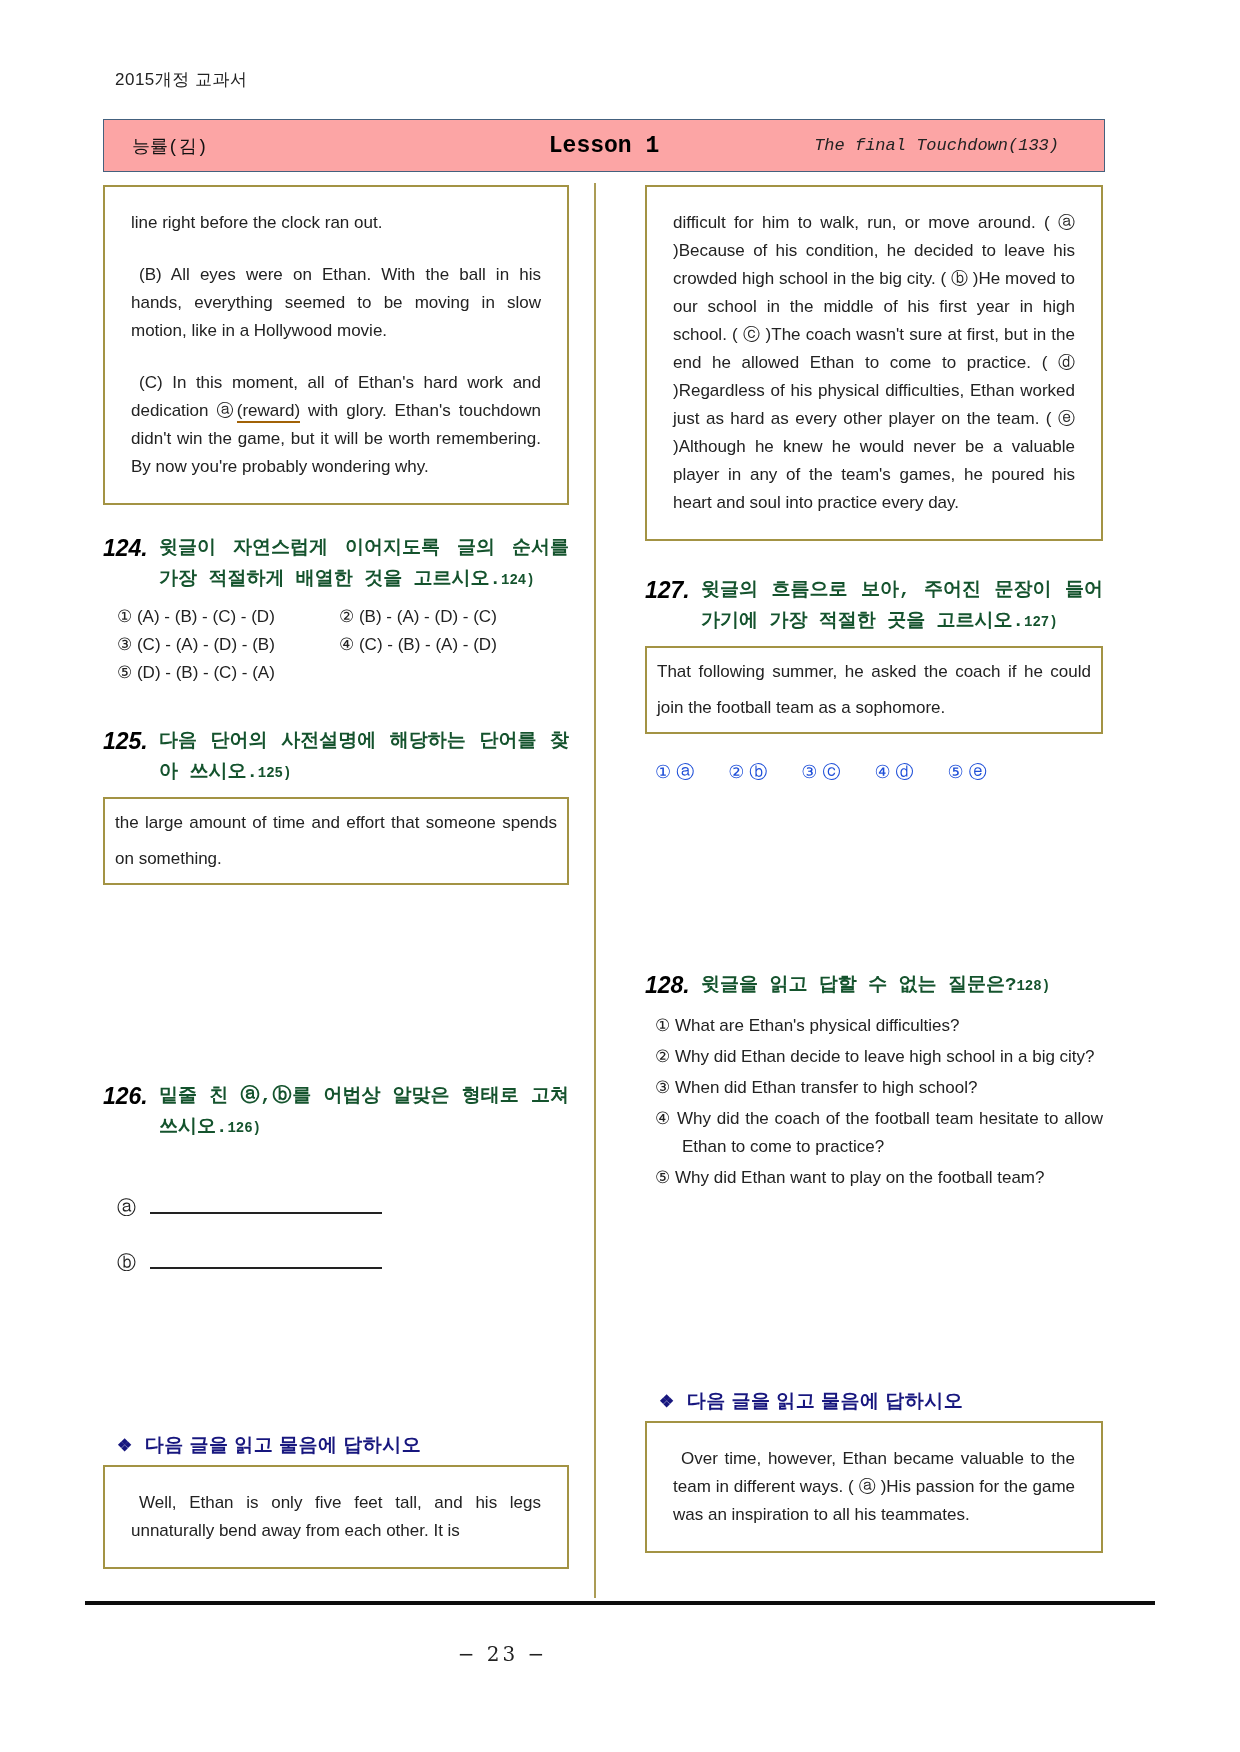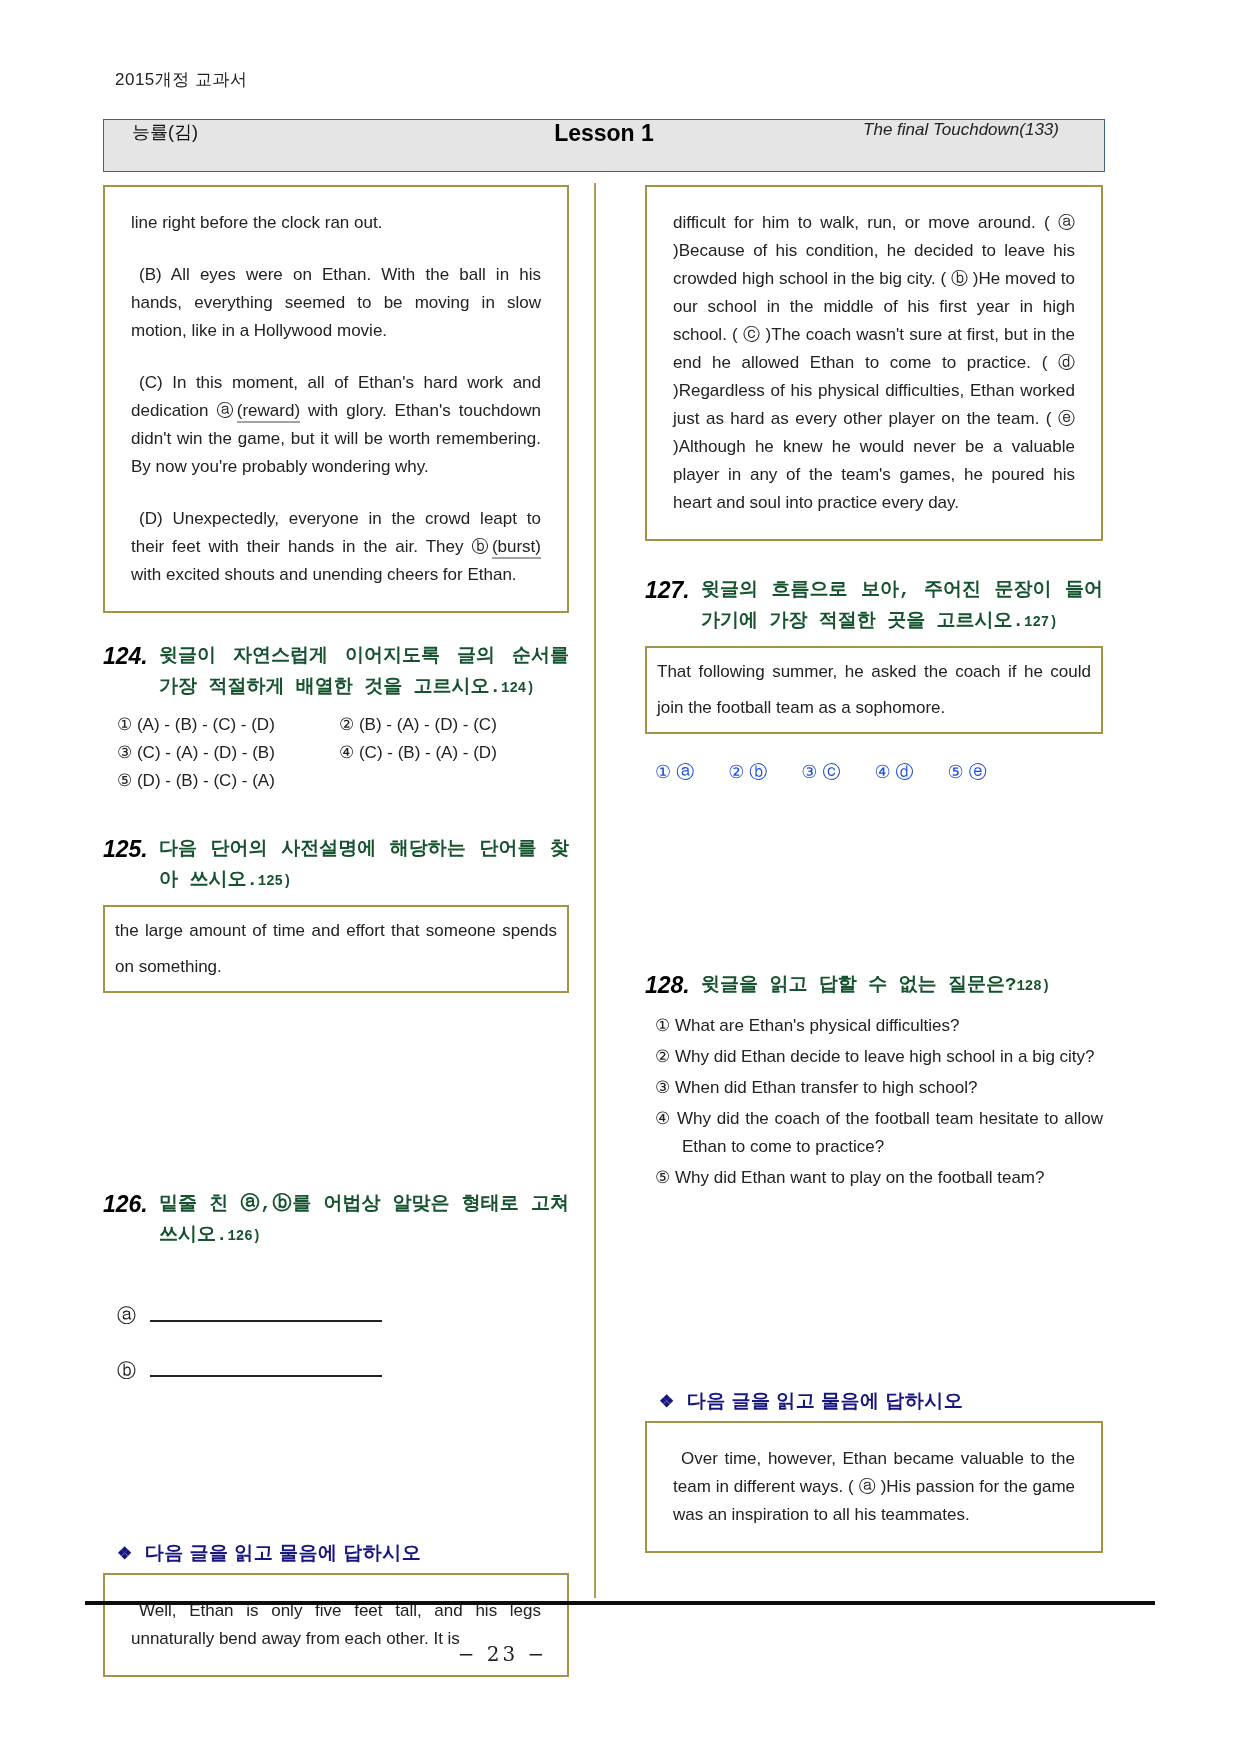--- a/index.html
+++ b/index.html
@@ -2,39 +2,39 @@
 <html><head>
 <meta charset="utf-8">
 <style>
   html,body{margin:0;padding:0;background:#ffffff;}
   body{font-family:"Liberation Sans",sans-serif;color:#1d1d1d;}
   #page{position:relative;width:1240px;height:1752px;background:#ffffff;overflow:hidden;}
 
   .top-label{position:absolute;left:115px;top:68px;font-size:17px;color:#222;letter-spacing:0.5px;}
 
   .header-bar{position:absolute;left:103px;top:119px;width:1002px;height:53px;
-    background:#e5e5e5;border:1px solid #44617e;box-sizing:border-box;
-    display:flex;}
+    background:#fca5a5;border:1px solid #44617e;box-sizing:border-box;
+    display:flex;align-items:center;font-family:Liberation Mono, monospace;}
   .header-left{padding-left:28px;font-size:18px;color:#111;}
   .header-center{position:absolute;left:0;right:0;text-align:center;font-weight:bold;font-size:23px;color:#000;}
   .header-right{position:absolute;right:45px;font-style:italic;font-size:17px;color:#222;}
 
   .divider{position:absolute;left:594px;top:183px;height:1415px;width:2px;background:#ab9c55;}
 
   .col{position:absolute;top:185px;box-sizing:border-box;}
   .col-left{left:103px;width:466px;}
   .col-right{left:645px;width:458px;}
 
   .passage-box{border:2px solid #a39344;padding:6px 10px;box-sizing:border-box;
     font-size:17px;line-height:28px;text-align:justify;color:#222;}
   .passage-box p{margin:16px;}
   .passage-box p + p{margin-top:24px;}
   .indent{text-indent:8px;}
 
-  .u-red{border-bottom:2px solid #a3a3a3;padding-bottom:1px;}
+  .u-red{border-bottom:2px solid #a16207;padding-bottom:1px;}
 
   .q-head{display:flex;align-items:flex-start;}
   .q-num{flex:0 0 56px;font-style:italic;font-weight:bold;font-size:23px;line-height:30px;color:#000;}
   .q-text{flex:1;font-weight:bold;font-size:19px;line-height:31px;color:#14532d;text-align:justify;font-family:Liberation Mono, monospace;}
   .fn{font-size:14px;font-weight:bold;}
 
   .opts124{margin-top:10px;padding-left:14px;font-size:17px;color:#222;}
   .opts124 span{display:inline-block;width:222px;margin-bottom:7px;}
 
   .mini-box{border:2px solid #a39344;padding:6px 10px;box-sizing:border-box;
@@ -70,21 +70,20 @@
   </div>
 
   <div class="divider"></div>
 
   <div class="col col-left">
 
     <div class="passage-box">
       <p><span>line right before the clock ran out.</span></p>
       <p class="indent"><span>(B) All eyes were on Ethan. With the ball in his hands, everything seemed to be moving in slow motion, like in a Hollywood movie.</span></p>
       <p class="indent"><span>(C) In this moment, all of Ethan's hard work and dedication </span><span>ⓐ</span><span class="u-red">(reward)</span><span> with glory. Ethan's touchdown didn't win the game, but it will be worth remembering. By now you're probably wondering why.</span></p>
-      <p class="indent"><span>(D) Unexpectedly, everyone in the crowd leapt to their feet with their hands in the air. They </span><span>ⓑ</span><span class="u-red">(burst)</span><span> with excited shouts and unending cheers for Ethan.</span></p>
     </div>
 
     <div class="q-head" style="margin-top:28px;">
       <div class="q-num">124.</div>
       <div class="q-text"><span>윗글이 자연스럽게 이어지도록 글의 순서를 가장 적절하게 배열한 것을 고르시오.</span><span class="fn">124)</span></div>
     </div>
 
     <div class="opts124">
       <span>① (A) - (B) - (C) - (D)</span><span>② (B) - (A) - (D) - (C)</span><span>③ (C) - (A) - (D) - (B)</span><span>④ (C) - (B) - (A) - (D)</span><span>⑤ (D) - (B) - (C) - (A)</span>
     </div>

